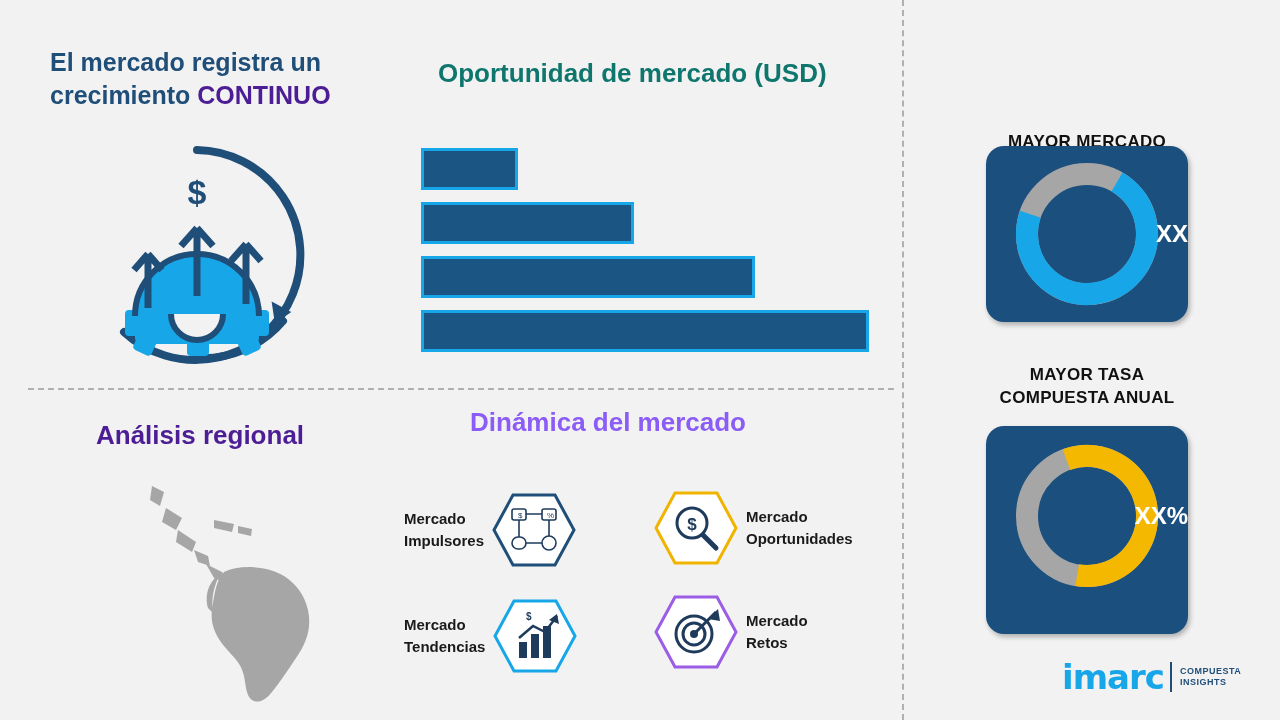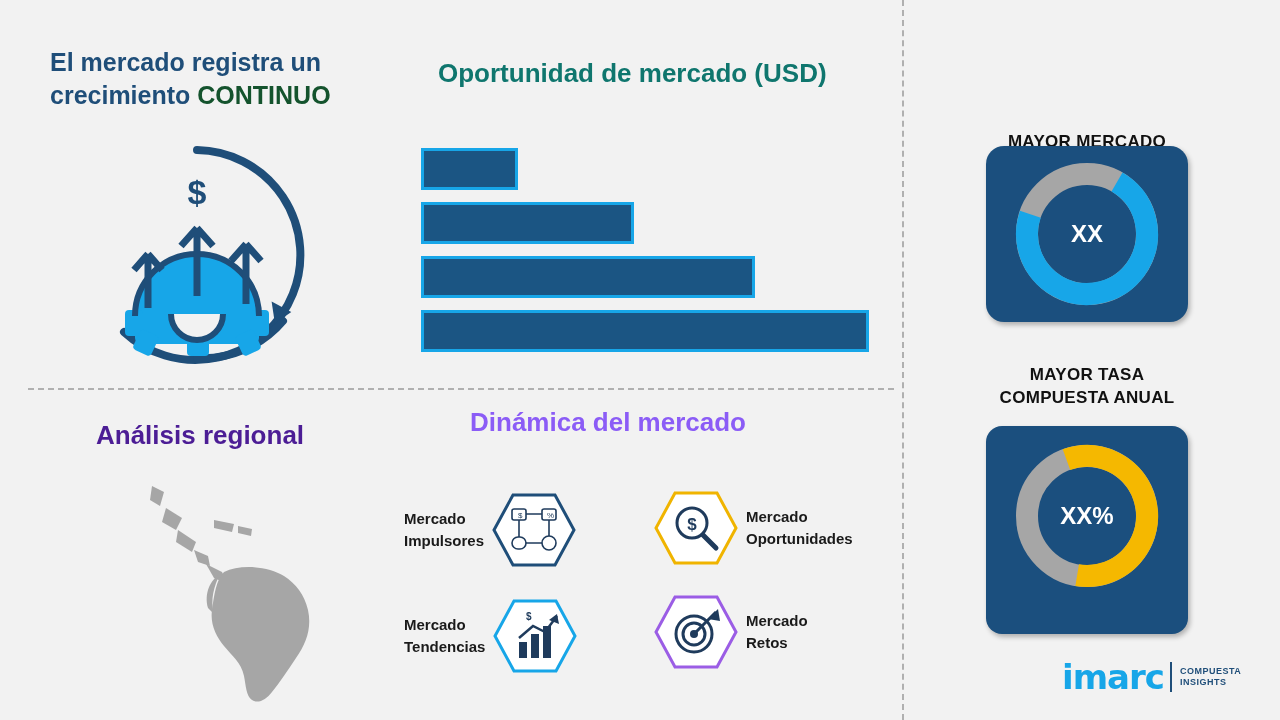--- a/index.html
+++ b/index.html
@@ -17,21 +17,21 @@
   .divider-h{
     position:absolute;left:28px;top:388px;width:866px;height:0;
     border-top:2px dashed #b0b0b0;
   }
 
   
   .q1-title{
     position:absolute;left:50px;top:46px;width:340px;
     font-size:25px;font-weight:bold;color:#1f4e79;line-height:1.32;
   }
-  .q1-title .accent{color:#14532d;}
+  .q1-title .accent{color:#4c1d95;}
   .growth-icon{position:absolute;left:78px;top:136px;width:238px;height:232px;}
 
   
   .q2-title{
     position:absolute;left:438px;top:58px;
     font-size:26px;font-weight:bold;color:#0f766e;
   }
   .bars{position:absolute;left:421px;top:148px;}
   .bar{
     background:#1b5583;border:3px solid #17a6e8;
@@ -61,23 +61,23 @@
   .right-title{
     position:absolute;text-align:center;width:260px;left:957px;
     font-size:17px;font-weight:bold;color:#111;letter-spacing:.3px;
     line-height:1.35;
   }
   .donut-card{
     position:absolute;left:986px;width:202px;height:176px;
     background:#1b4f7e;border-radius:18px;
     box-shadow:2px 3px 5px rgba(0,0,0,.28);
   }
-  .donut-card.two{height:208px;border-radius:16px;}
+  .donut-card.two{height:208px;}
   .donut-center{
-    position:absolute;left:0;right:0;text-align:center;
+    position:absolute;left:0;right:0;text-align:right;
     color:#fff;font-weight:bold;font-size:24px;
   }
 
   
   .logo{position:absolute;left:1062px;top:655px;width:190px;height:44px;}
   .logo-word{
     font-size:34px;font-weight:bold;color:#17a6e8;letter-spacing:-1px;
     font-family:"DejaVu Sans", sans-serif;
   }
   .logo-sub{

